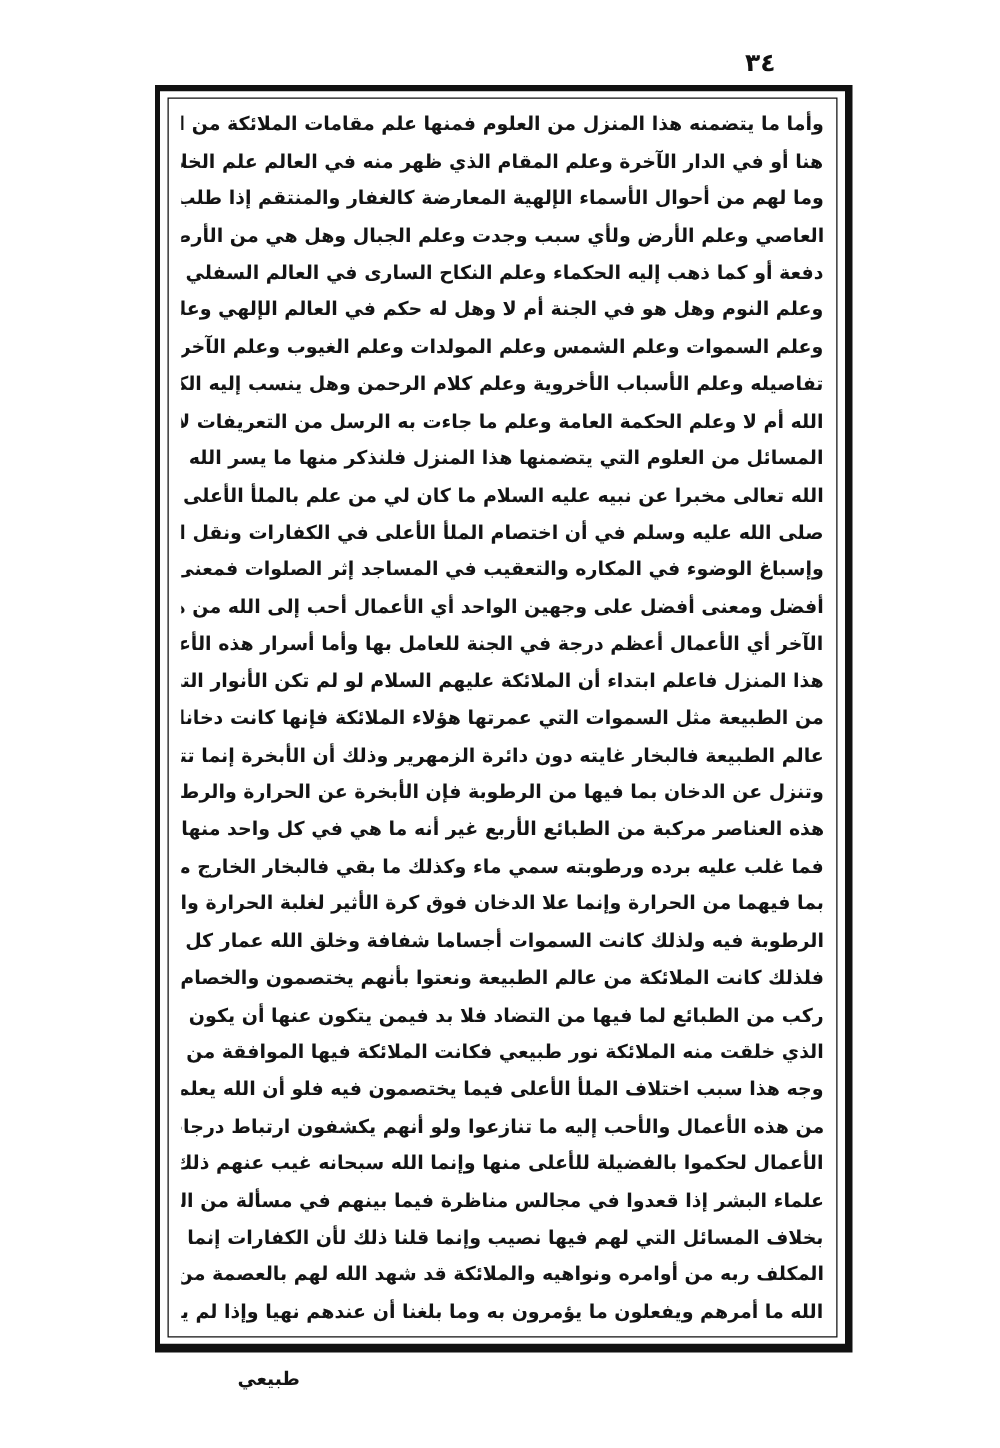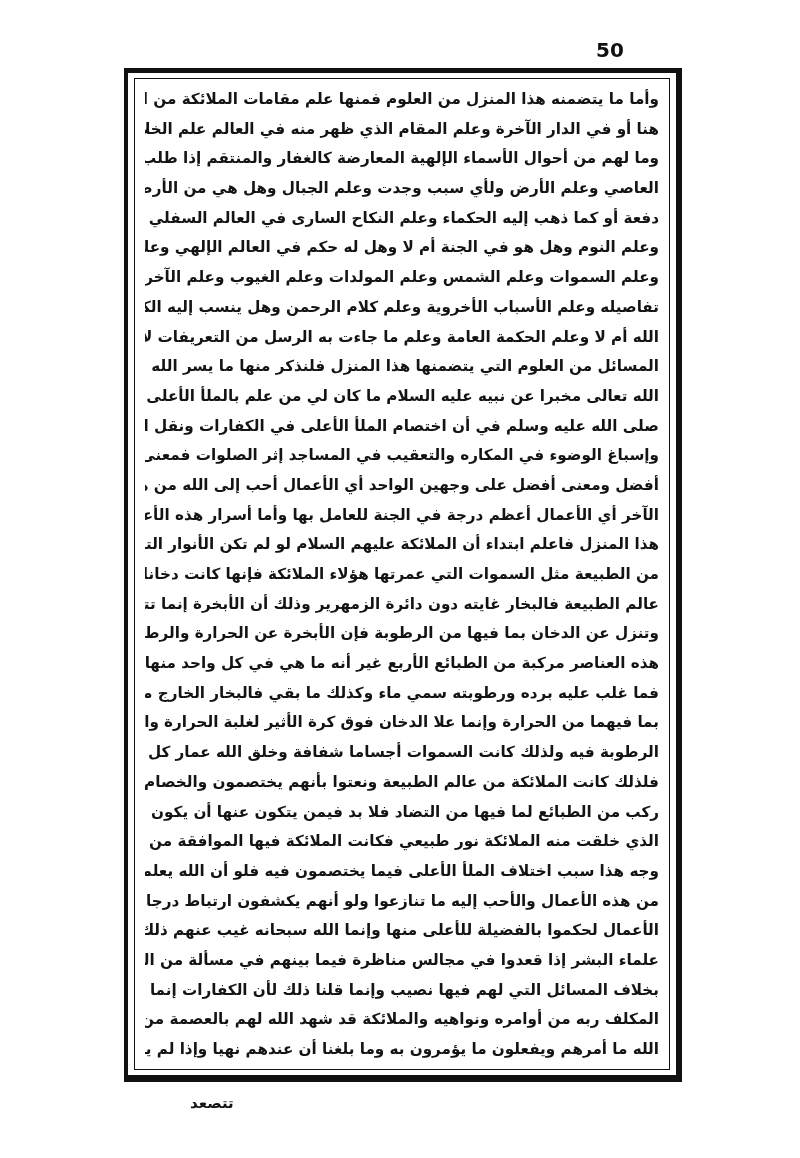--- a/index.html
+++ b/index.html
@@ -75,21 +75,21 @@
     top: 1094px;
     font-size: 15px;
     font-weight: bold;
     direction: rtl;
     color: #141414;
   }
 </style>
 </head>
 <body>
 
-<div class="page-number">50</div>
+<div class="page-number">٣٤</div>
 
 <div class="frame-outer">
   <div class="frame-inner">
     <div class="text-block">
       <div class="line">وأما ما يتضمنه هذا المنزل من العلوم فمنها علم مقامات الملائكة من العالم ومراتبهم وهل يعلم ذلك</div>
       <div class="line">هنا أو في الدار الآخرة وعلم المقام الذي ظهر منه في العالم علم الخلاف الواقع في العالم والجدل</div>
       <div class="line">وما لهم من أحوال الأسماء الإلهية المعارضة كالغفار والمنتقم إذا طلب كل واحد منهما حكمه في</div>
       <div class="line">العاصي وعلم الأرض ولأي سبب وجدت وعلم الجبال وهل هي من الأرض أم لا وهل وجدت</div>
       <div class="line">دفعة أو كما ذهب إليه الحكماء وعلم النكاح السارى في العالم السفلي والمعنوي والحسي والحيواني</div>
       <div class="line">وعلم النوم وهل هو في الجنة أم لا وهل له حكم في العالم الإلهي وعلم الليل والنهار واليوم والزمان</div>
@@ -117,13 +117,13 @@
       <div class="line">من هذه الأعمال والأحب إليه ما تنازعوا ولو أنهم يكشفون ارتباط درجات الجنات بهذه</div>
       <div class="line">الأعمال لحكموا بالفضيلة للأعلى منها وإنما الله سبحانه غيب عنهم ذلك فهم في هذه المسألة بمنزلة</div>
       <div class="line">علماء البشر إذا قعدوا في مجالس مناظرة فيما بينهم في مسألة من الحيض الذي لا نصيب لهم فيه</div>
       <div class="line">بخلاف المسائل التي لهم فيها نصيب وإنما قلنا ذلك لأن الكفارات إنما هي لاحتياط ما خالف فيه</div>
       <div class="line">المكلف ربه من أوامره ونواهيه والملائكة قد شهد الله لهم بالعصمة من ذلك وأنهم لا يعصون</div>
       <div class="line">الله ما أمرهم ويفعلون ما يؤمرون به وما بلغنا أن عندهم نهيا وإذا لم يعصوا وكانوا مطيعين</div>
     </div>
   </div>
 </div>
 
-<div class="catchword">تتصعد</div>
+<div class="catchword">طبيعي</div>
 
 </body></html>

